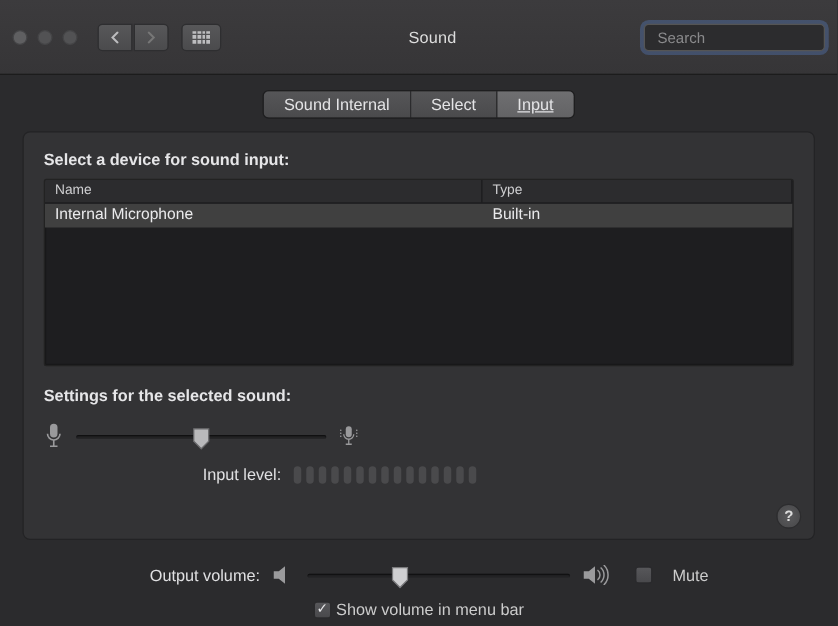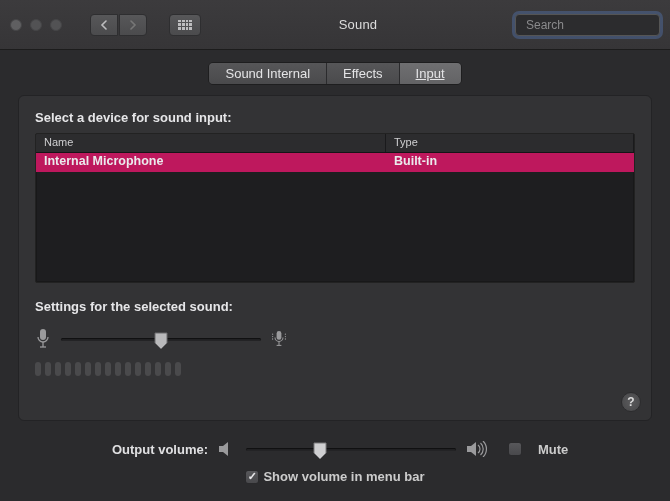--- a/index.html
+++ b/index.html
@@ -5,24 +5,24 @@
     * { box-sizing: border-box; margin: 0; padding: 0; }
     body {
       width: 670px; height: 501px;
       background: #2b2b2d;
       font-family: -apple-system, "Helvetica Neue", Arial, sans-serif;
       font-size: 13px; color: #ccc;
       overflow: hidden;
     }
     
     .toolbar {
-      height: 50px;
+      height: 60px;
       background: linear-gradient(#3c3b3d, #363537);
       display: flex; align-items: center;
-      padding: 0 10px; gap: 22px;
+      padding: 0 10px; gap: 10px;
       border-bottom: 1px solid #1c1c1c;
     }
     .traffic { display: flex; gap: 8px; margin-right: 6px; }
     .dot { width: 12px; height: 12px; border-radius: 50%; background: #525254; border: 1px solid #454547; }
     .dot.close { background: #5f5f61; }
     .nav { display: flex; gap: 1px; }
     .nav-btn {
       width: 28px; height: 22px;
       background: linear-gradient(#575759, #4b4b4d);
       border: 1px solid #2e2e30;
@@ -72,21 +72,21 @@
     .section-label { font-weight: 600; color: #e6e6e8; margin-bottom: 8px; }
     .table {
       border: 1px solid #222; border-radius: 2px; overflow: hidden;
       background: #1e1e20; height: 150px;
       box-shadow: inset 0 0 0 1px rgba(0,0,0,.2);
     }
     .thead { display: flex; background: #2c2c2e; height: 19px; font-size: 11px; color: #cfcfd1; border-bottom: 1px solid #151517; }
     .th { padding: 2px 8px; border-right: 1px solid #1a1a1c; }
     .th.name { flex: 0 0 350px; }
     .th.type { flex: 1; }
-    .trow { display: flex; height: 19px; font-size: 12.5px; background: #be185d; color: #eaeaec; font-weight: bold; }
+    .trow { display: flex; height: 19px; font-size: 12.5px; background: #404040; color: #eaeaec; }
     .td { padding: 1px 8px; }
     .td.name { flex: 0 0 350px; }
     .td.type { flex: 1; }
     .settings-label { font-weight: 600; color: #e6e6e8; margin: 16px 0 14px; }
     .row { display: flex; align-items: center; gap: 10px; margin-bottom: 12px; }
     .row .lab { width: 190px; text-align: right; color: #e0e0e2; }
     .slider-wrap { display: flex; align-items: center; gap: 10px; }
     .mic { width: 16px; height: 22px; }
     .slider {
       width: 200px; height: 16px; position: relative;
@@ -108,21 +108,21 @@
       background: #4a4a4c;
     }
     .help {
       position: absolute; right: 10px; bottom: 8px;
       width: 20px; height: 20px; border-radius: 50%;
       background: radial-gradient(#5a5a5c, #474749);
       border: 1px solid #2c2c2e;
       color: #ddd; font-size: 12px; font-weight: 600;
       display: flex; align-items: center; justify-content: center;
     }
-    .footer { padding: 10px 18px 0; font-weight: bold; }
+    .footer { padding: 10px 18px 0; }
     .footer .row .lab { width: 190px; }
     .out-slider .slider { width: 210px; }
     .spk { width: 18px; height: 16px; }
     .mute-wrap { display: flex; align-items: center; gap: 16px; margin-left: 10px; }
     .chk {
       width: 14px; height: 14px; border-radius: 3px;
       background: linear-gradient(#57575a, #49494c);
       border: 1px solid #2a2a2c;
       display: inline-flex; align-items: center; justify-content: center;
     }
@@ -174,21 +174,21 @@
         <circle cx="5" cy="5" r="3.4" stroke="#8a8a8c" stroke-width="1.3" fill="none"></circle>
         <line x1="8" y1="8" x2="11" y2="11" stroke="#8a8a8c" stroke-width="1.3" stroke-linecap="round"></line>
       </svg>
     <input placeholder="Search" style="">
   </div>
 </div>
 
 <div class="content">
   <div class="segmented">
     <div class="seg">Sound Internal</div>
-    <div class="seg">Effects</div>
+    <div class="seg">Select</div>
     <div class="seg active">Input</div>
   </div>
 
   <div class="panel">
     <div class="section-label">Select a device for sound input:</div>
 
     <div class="table">
       <div class="thead">
         <div class="th name">Name</div>
         <div class="th type">Type</div>
@@ -226,20 +226,21 @@
             <circle cx="2" cy="8" r=".8" fill="#9a9a9c"></circle>
             <circle cx="2" cy="11" r=".8" fill="#9a9a9c"></circle>
           <circle cx="18" cy="5" r=".8" fill="#9a9a9c"></circle>
             <circle cx="18" cy="8" r=".8" fill="#9a9a9c"></circle>
             <circle cx="18" cy="11" r=".8" fill="#9a9a9c"></circle>
         </svg>
       </div>
     </div>
 
     <div class="row">
+      <div class="lab">Input level:</div>
       <div class="meter" id="level-meter">
           <i></i>
           <i></i>
           <i></i>
           <i></i>
           <i></i>
           <i></i>
           <i></i>
           <i></i>
           <i></i>

